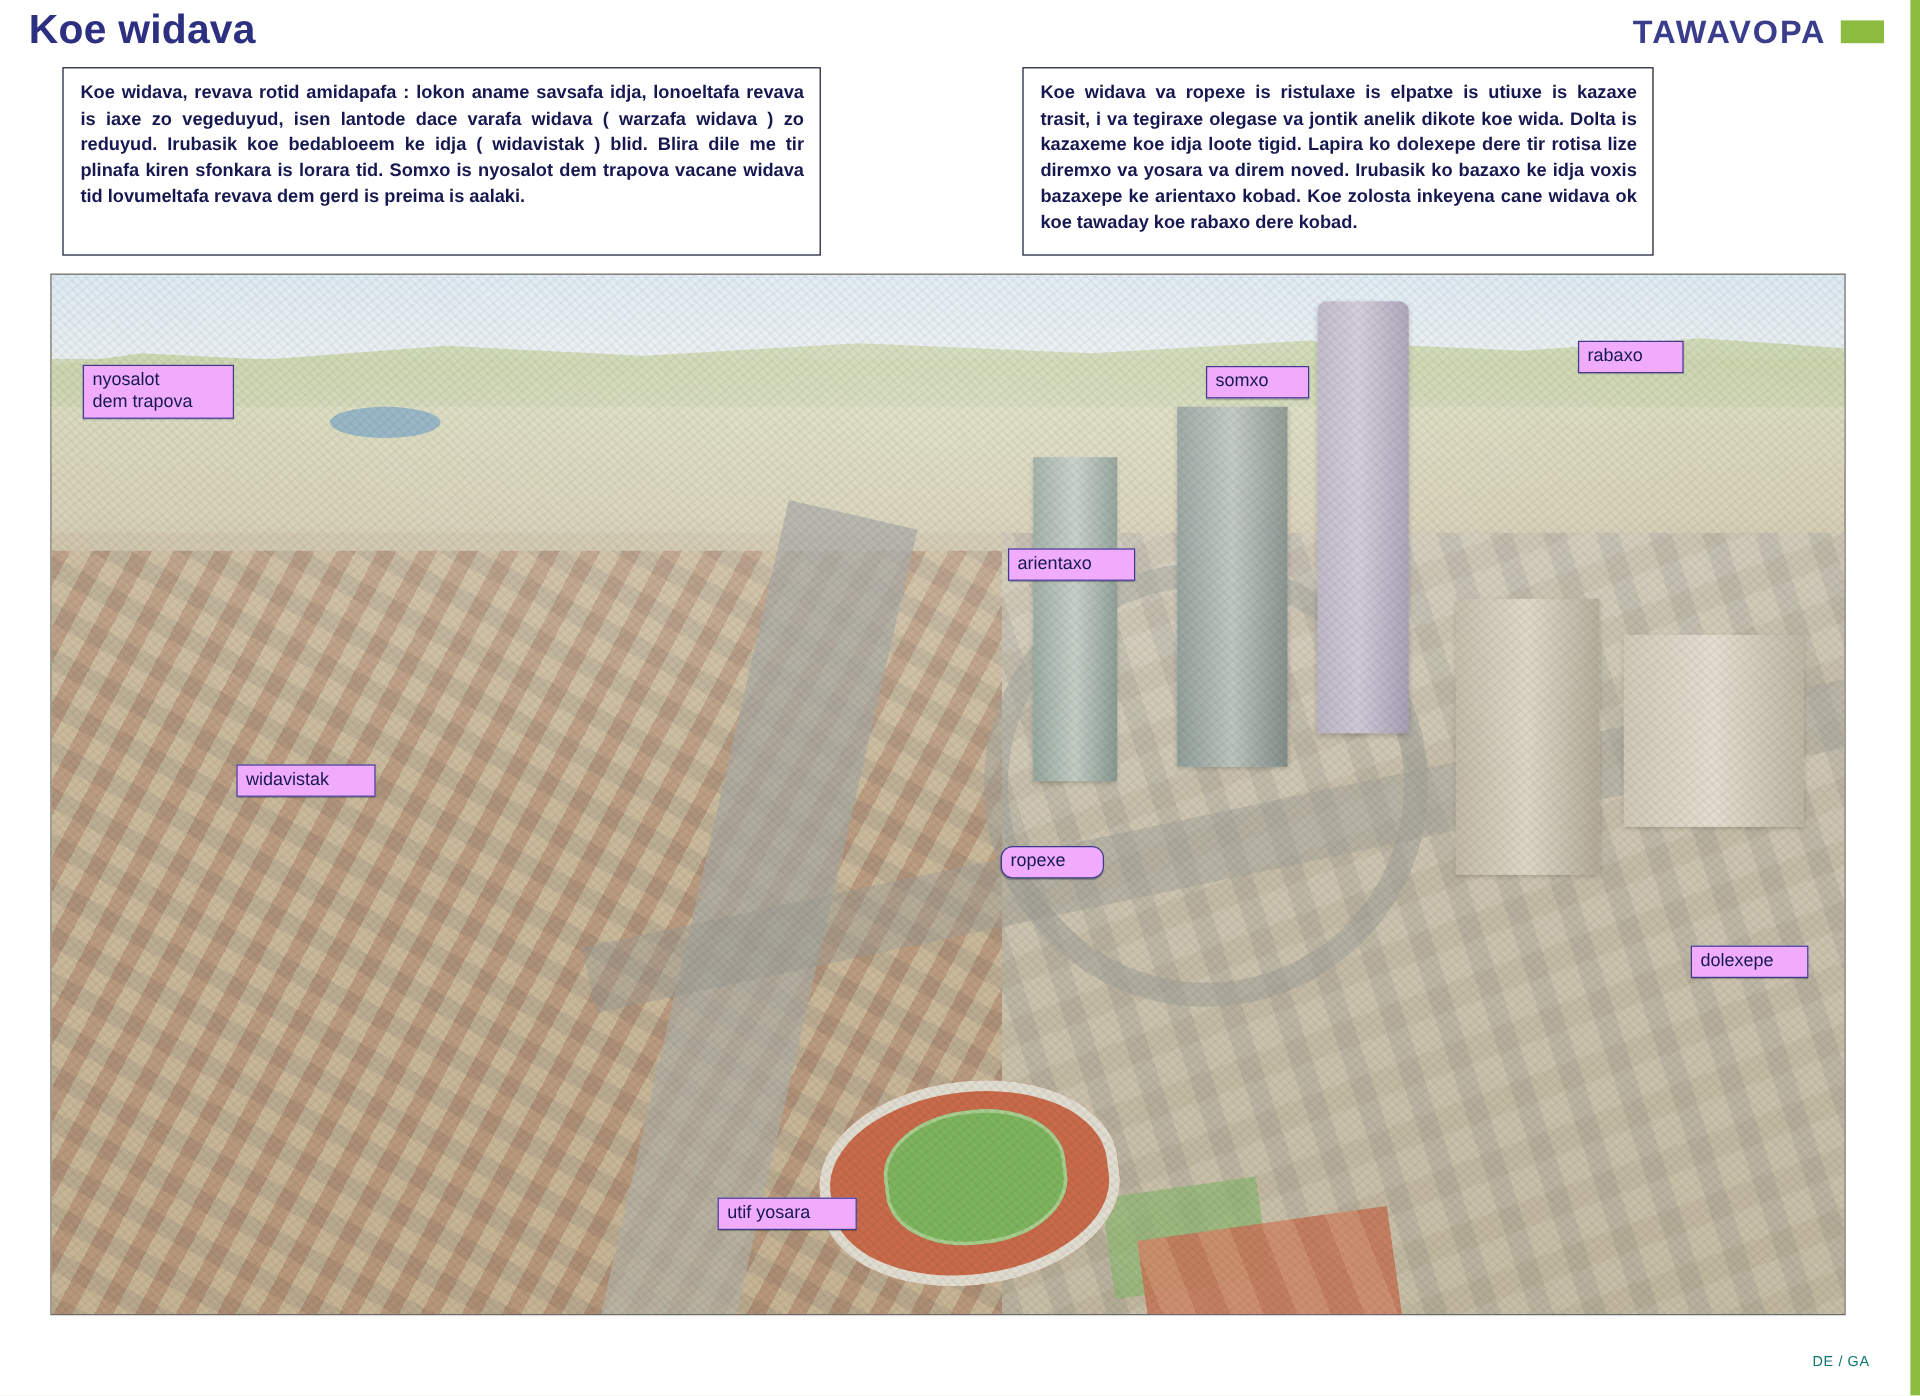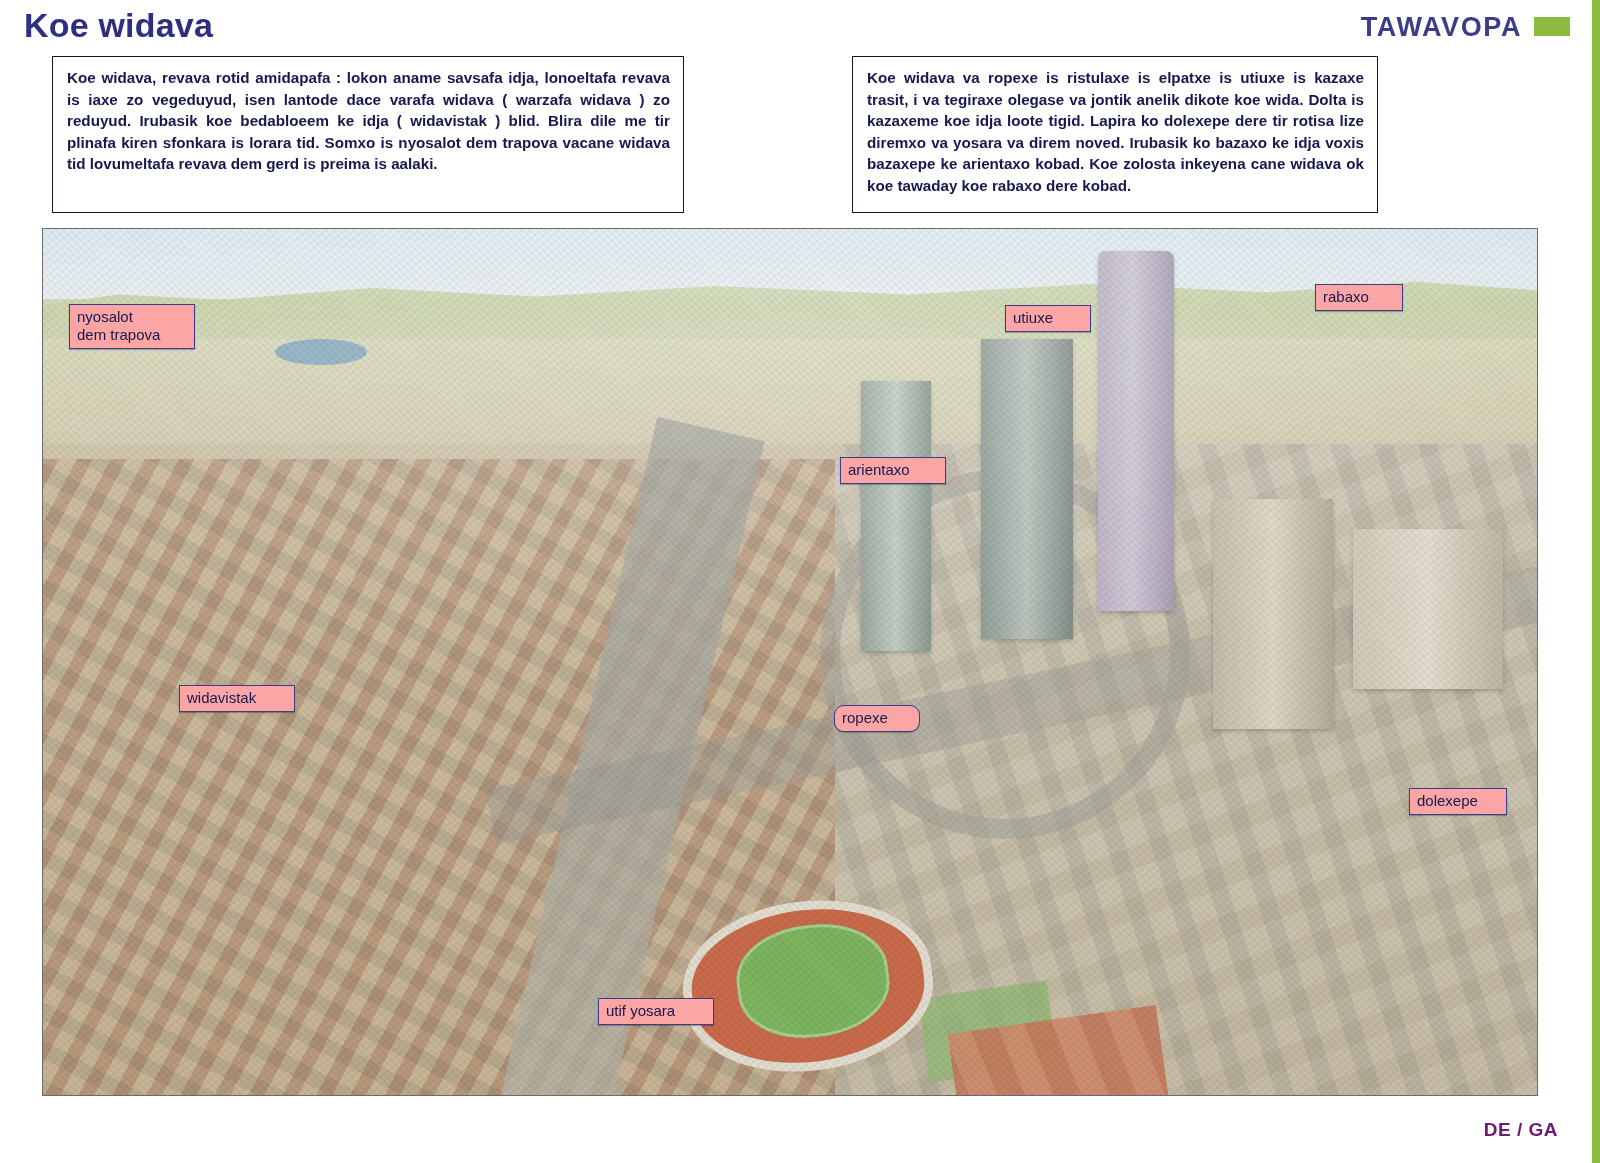--- a/index.html
+++ b/index.html
@@ -195,36 +195,36 @@
     background:
       repeating-linear-gradient(45deg, rgba(0,0,0,.035) 0 2px, rgba(255,255,255,0) 2px 5px),
       repeating-linear-gradient(-40deg, rgba(0,0,0,.03) 0 2px, rgba(255,255,255,0) 2px 6px);
     pointer-events: none;
   }
 
   
   .map-label {
     position: absolute;
     border: 1px solid #3a3c8c;
-    background: #fca5a5;
+    background: #f0abfc;
     color: #16184f;
     font-size: 15px;
     line-height: 1.2;
     padding: 3px 7px 4px 7px;
     white-space: pre-line;
     box-shadow: 0 1px 1px rgba(0,0,0,.25);
   }
 
   
   .footer-code {
     position: absolute;
     right: 42px; bottom: 22px;
-    font-size: 19px;
-    font-weight: bold;
-    color: #701a75;
+    font-size: 12px;
+    font-weight: normal;
+    color: #0f766e;
     letter-spacing: .5px;
   }
 </style>
 </head>
 <body>
 
 <div class="page-header">
   <div class="page-title">Koe widava</div>
   <div class="brand-label">TAWAVOPA</div>
   <div class="brand-mark"></div>
@@ -256,23 +256,23 @@
     <div class="tennis"></div>
     <div class="stadium"></div>
     <div class="stadium-pitch"></div>
     <div class="haze"></div>
     <div class="grain"></div>
   </div>
 
   <div id="map-labels">
       <div class="map-label" style="left: 26px; top: 75px; min-width: 110px;">nyosalot
 dem trapova</div>
-      <div class="map-label" style="left: 962px; top: 76px; min-width: 70px;">utiuxe</div>
+      <div class="map-label" style="left: 962px; top: 76px; min-width: 70px;">somxo</div>
       <div class="map-label" style="left: 1272px; top: 55px; min-width: 72px;">rabaxo</div>
       <div class="map-label" style="left: 797px; top: 228px; min-width: 90px;">arientaxo</div>
-      <div class="map-label" style="left: 136px; top: 408px; min-width: 100px; margin-top: 48px;">widavistak</div>
+      <div class="map-label" style="left: 154px; top: 408px; min-width: 100px;">widavistak</div>
       <div class="map-label" style="left: 791px; top: 476px; min-width: 70px; border-radius: 10px;">ropexe</div>
       <div class="map-label" style="left: 1366px; top: 559px; min-width: 82px;">dolexepe</div>
       <div class="map-label" style="left: 555px; top: 769px; min-width: 100px;">utif yosara</div>
     </div>
 </div>
 
 <div class="footer-code">DE / GA</div>
 
 </body></html>

